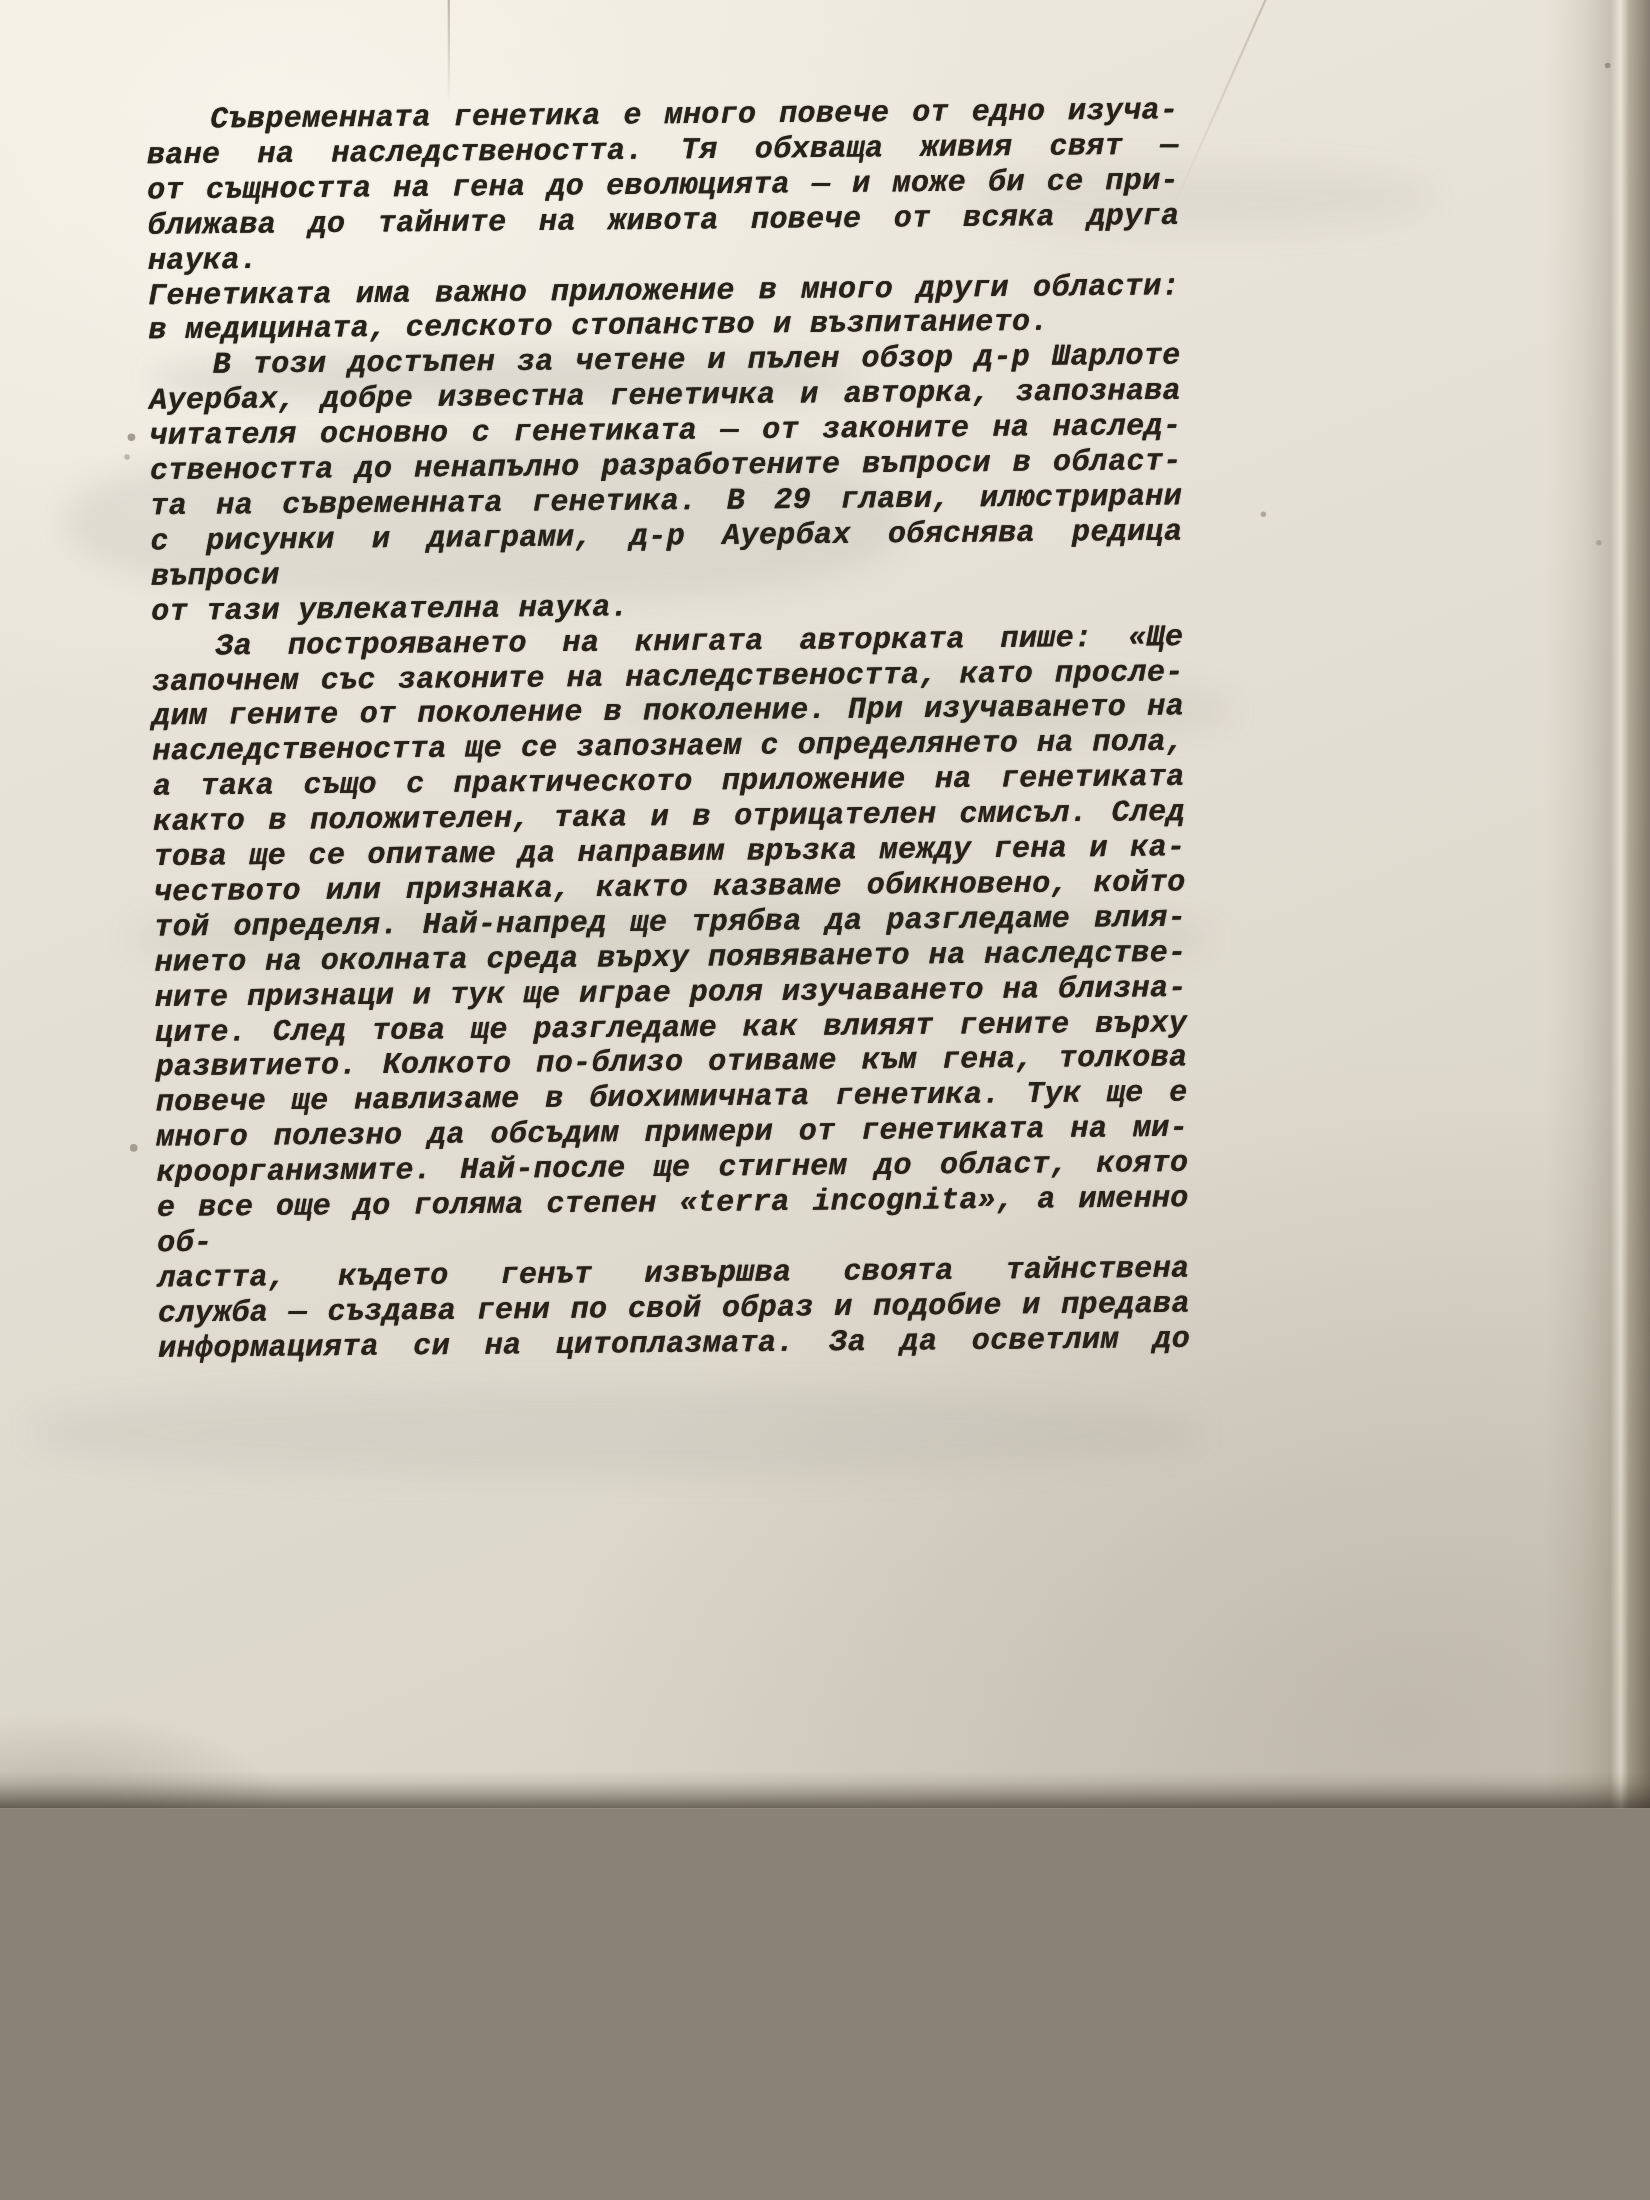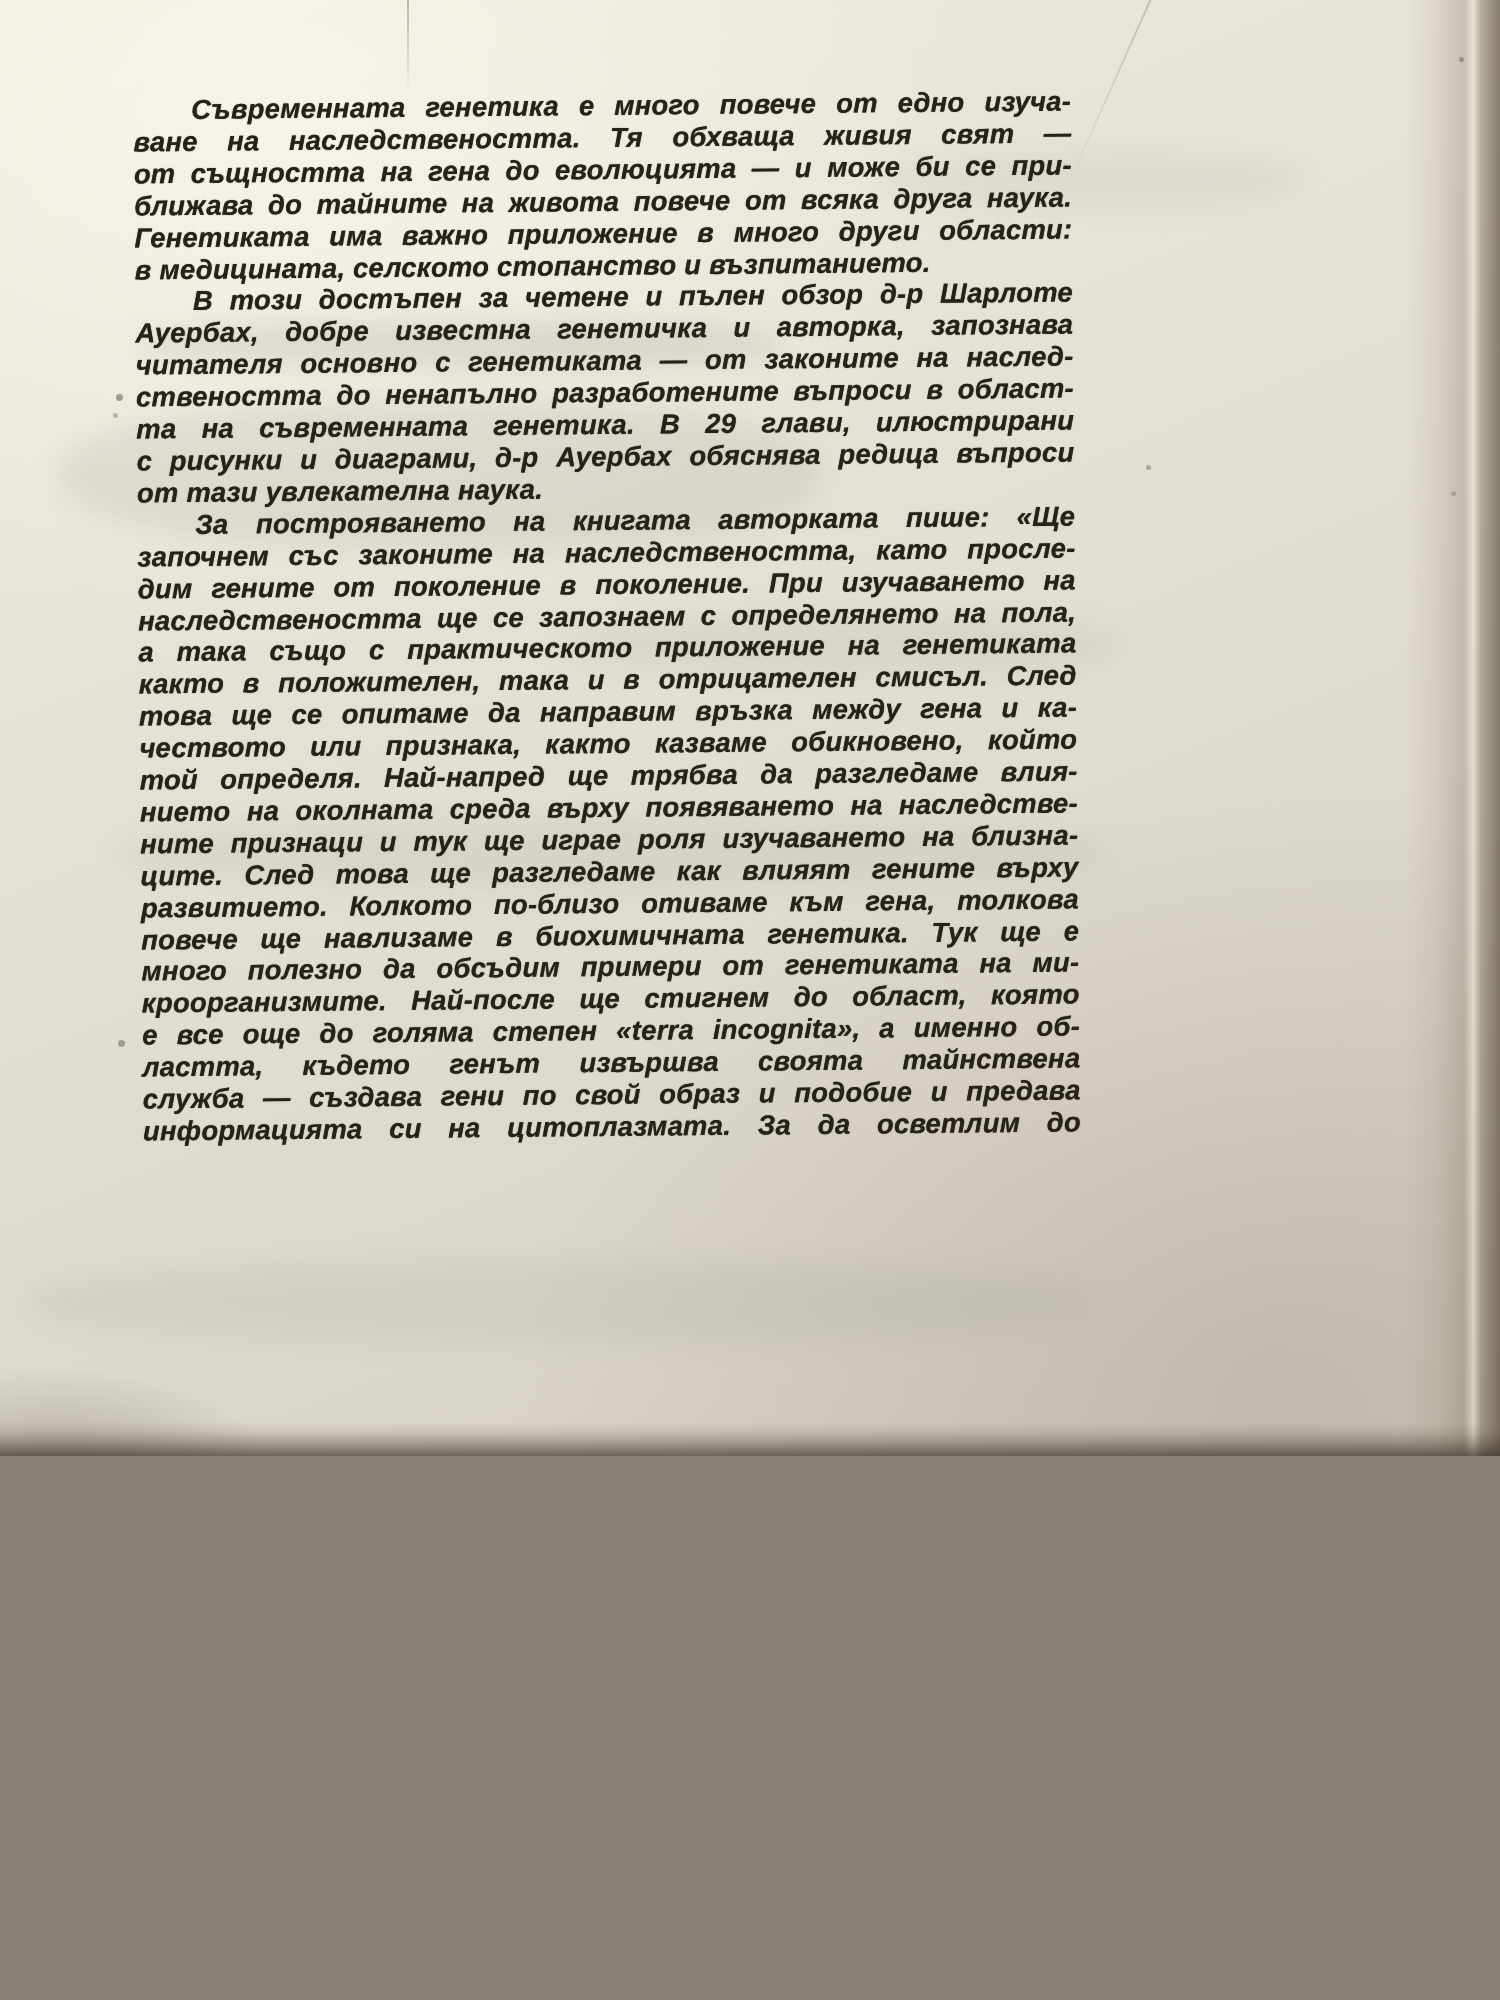--- a/index.html
+++ b/index.html
@@ -1,26 +1,26 @@
 <!DOCTYPE html>
 <html><head>
 <meta charset="utf-8">
 <style>
   html, body { margin: 0; padding: 0; background: #8a8276; }
 
   .page {
     position: relative;
     width: 1500px;
-    height: 1456px;
+    height: 1644px;
     overflow: hidden;
     background:
       radial-gradient(ellipse 1200px 900px at 18% 8%, rgba(255,253,246,0.55), rgba(255,253,246,0) 60%),
       radial-gradient(ellipse 1400px 1100px at 85% 95%, rgba(95,82,64,0.18), rgba(95,82,64,0) 55%),
       linear-gradient(158deg, #efeade 0%, #e6e1d6 38%, #ddd8cc 70%, #d3cdc0 100%);
-    font-family: Liberation Sans, sans-serif;
+    font-family: Liberation Mono, monospace;
   }
 
   
   .text-block {
     position: absolute;
     left: 133px;
     top: 90px;
     width: 938px;
     transform: rotate(-0.55deg);
     transform-origin: 50% 0;

